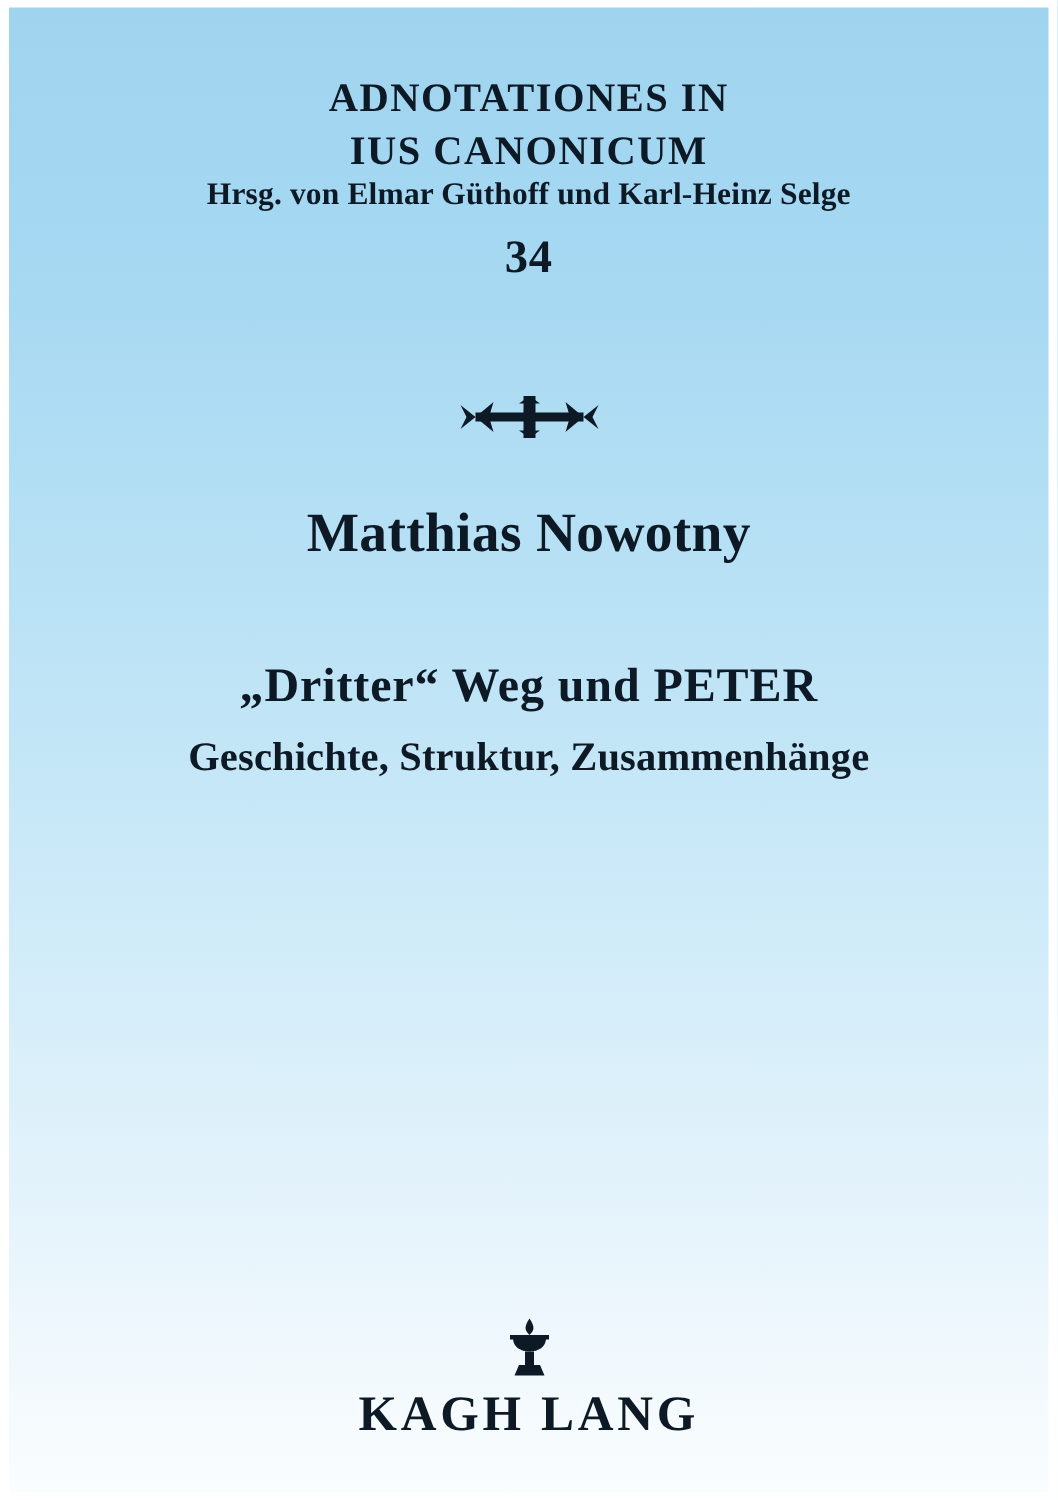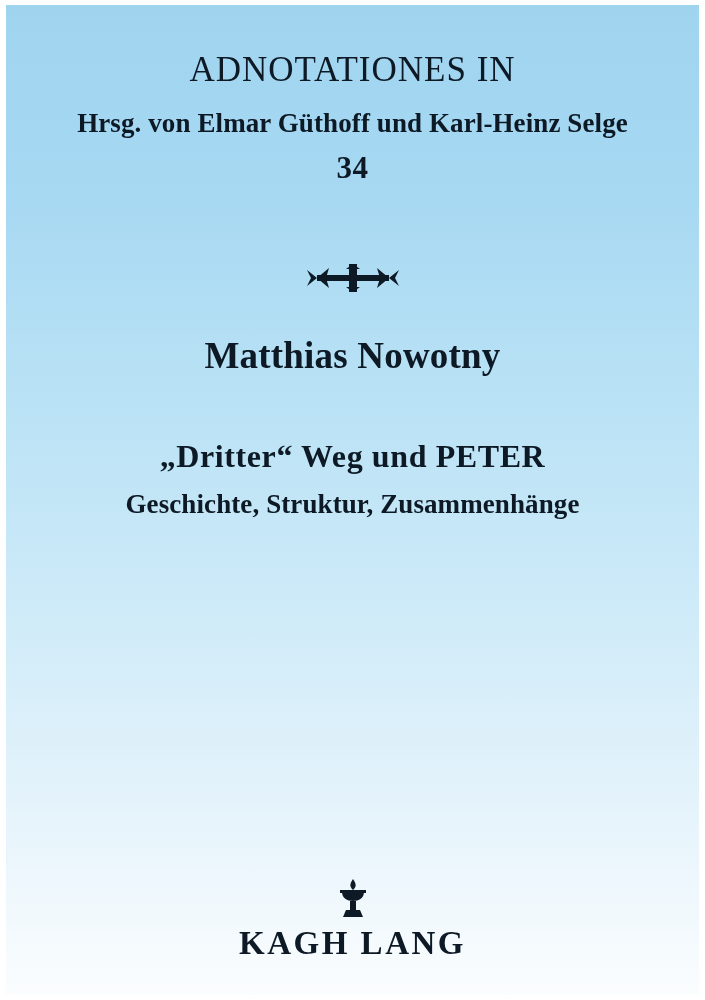--- a/index.html
+++ b/index.html
@@ -60,33 +60,32 @@
   .series-block {
     position: absolute;
     top: 48px;
     left: 0;
     right: 0;
     text-align: center;
   }
 
   .series-title {
     font-family: "Liberation Serif", serif;
-    font-weight: normal;
-    font-size: 35px;
+    font-weight: bold;
+    font-size: 27px;
     letter-spacing: 1.0px;
     line-height: 1.28;
     color: #0d1a26;
     text-transform: uppercase;
   }
 
   .series-editors {
-    margin-top: 15px;
-    font-family: "Liberation Serif", serif;
-    font-weight: bold;
-    font-size: 27px;
+    font-family: "Liberation Serif", serif;
+    font-weight: bold;
+    font-size: 21px;
     color: #0d1a26;
     letter-spacing: 0.1px;
   }
 
   .series-volume {
     margin-top: 11px;
     font-family: "Liberation Serif", serif;
     font-weight: bold;
     font-size: 31px;
     color: #0d1a26;
@@ -169,20 +168,21 @@
 
 <div class="cover">
 
   <div class="edge-top"></div>
   <div class="edge-left"></div>
   <div class="edge-right"></div>
   <div class="edge-bottom"></div>
 
   <div class="series-block">
     <div class="series-title">Adnotationes in</div>
+    <div class="series-title">Ius Canonicum</div>
     <div class="series-editors">Hrsg. von Elmar Güthoff und Karl-Heinz Selge</div>
     <div class="series-volume">34</div>
   </div>
 
   <div class="ornament">
     <svg width="108" height="40" viewBox="0 0 108 40" aria-hidden="true">
       <g fill="#0d1a26">
 
         <rect x="18" y="17" width="72" height="6"></rect>
 

